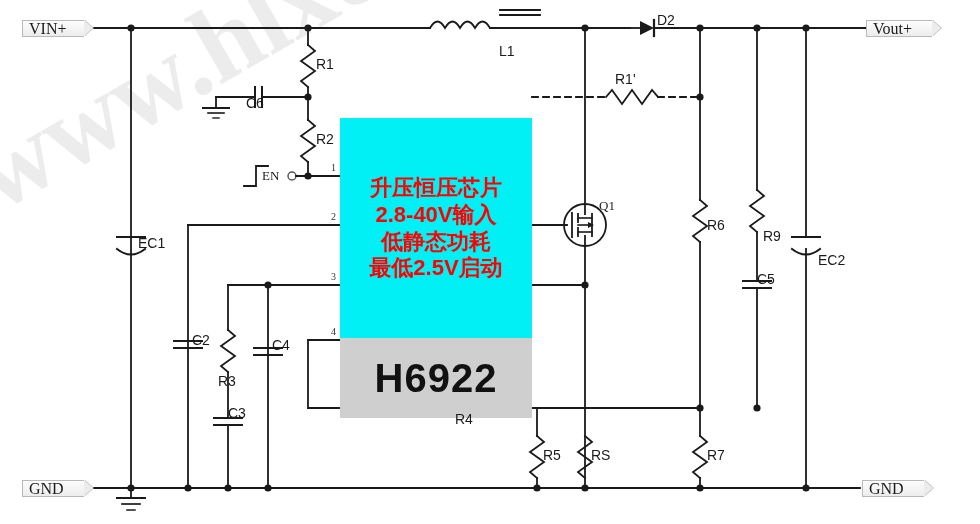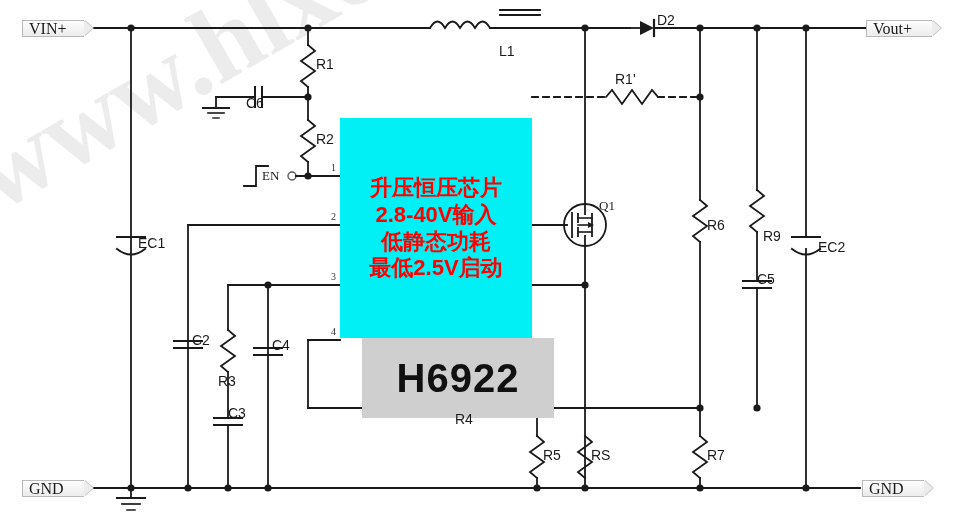--- a/index.html
+++ b/index.html
@@ -22,21 +22,21 @@
         width:0;height:0;border-top:8.5px solid transparent;
         border-bottom:8.5px solid transparent;border-left:9px solid #ececec;
         filter:drop-shadow(1px 0 0 #b9b9b9);}
   #chipbox{position:absolute;left:340px;top:118px;width:192px;height:258px;}
   #chipmsg{width:100%;height:220px;background:#00f0f5;box-sizing:border-box;
            display:flex;flex-direction:column;justify-content:center;
            align-items:center;gap:3px;}
   #chipmsg div{color:#ff0000;font-family:"Liberation Sans",sans-serif;
                font-weight:bold;font-size:22px;line-height:1.07;white-space:nowrap;}
   #chipname{width:100%;height:80px;background:#cfcfcf;display:flex;
-            align-items:center;justify-content:center;margin-left:22px;}
+            align-items:center;justify-content:center;}
   #chipname span{color:#111;font-family:"Liberation Sans",sans-serif;
                  font-weight:bold;font-size:40px;letter-spacing:1px;}
   #wm{position:absolute;left:-20px;top:120px;width:430px;
       font-family:"Liberation Serif",serif;font-weight:bold;font-size:108px;
       color:rgba(120,120,120,0.14);transform:rotate(-30deg);
       transform-origin:left center;white-space:nowrap;pointer-events:none;}
 </style>
 </head>
 <body>
 
@@ -217,21 +217,21 @@
   <div class="pinnum" style="left:331px;top:272px;">3</div>
   <div class="pinnum" style="left:331px;top:327px;">4</div>
 
   <div class="lbl" style="left:499px;top:0px;margin-top:44px;">L1</div>
   <div class="lbl" style="left:657px;top:13px;">D2</div>
   <div class="lbl" style="left:316px;top:57px;">R1</div>
   <div class="lbl" style="left:316px;top:132px;">R2</div>
   <div class="lbl" style="left:615px;top:72px;">R1'</div>
   <div class="lbl" style="left:246px;top:96px;">C6</div>
   <div class="lbl" style="left:138px;top:236px;">EC1</div>
-  <div class="lbl" style="left:818px;top:240px;text-align:right;">EC2</div>
+  <div class="lbl" style="left:818px;top:253px;text-align:right;">EC2</div>
   <div class="lbl" style="left:192px;top:333px;">C2</div>
   <div class="lbl" style="left:218px;top:350px;margin-top:24px;">R3</div>
   <div class="lbl" style="left:228px;top:406px;">C3</div>
   <div class="lbl" style="left:272px;top:338px;">C4</div>
   <div class="lbl" style="left:455px;top:412px;">R4</div>
   <div class="lbl" style="left:543px;top:448px;">R5</div>
   <div class="lbl" style="left:591px;top:448px;">RS</div>
   <div class="lbl serif" style="left:599px;top:199px;font-size:13px;">Q1</div>
   <div class="lbl" style="left:707px;top:218px;">R6</div>
   <div class="lbl" style="left:707px;top:448px;text-align:right;">R7</div>

